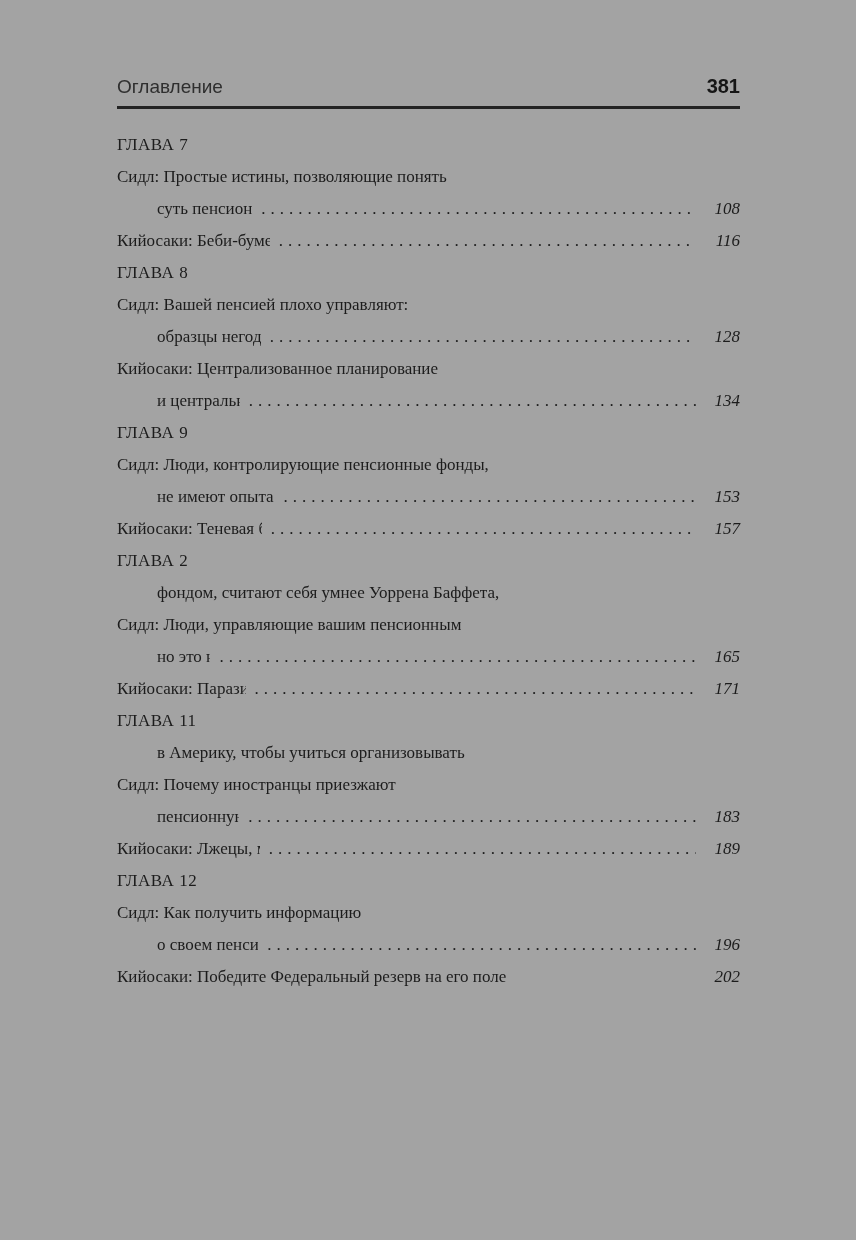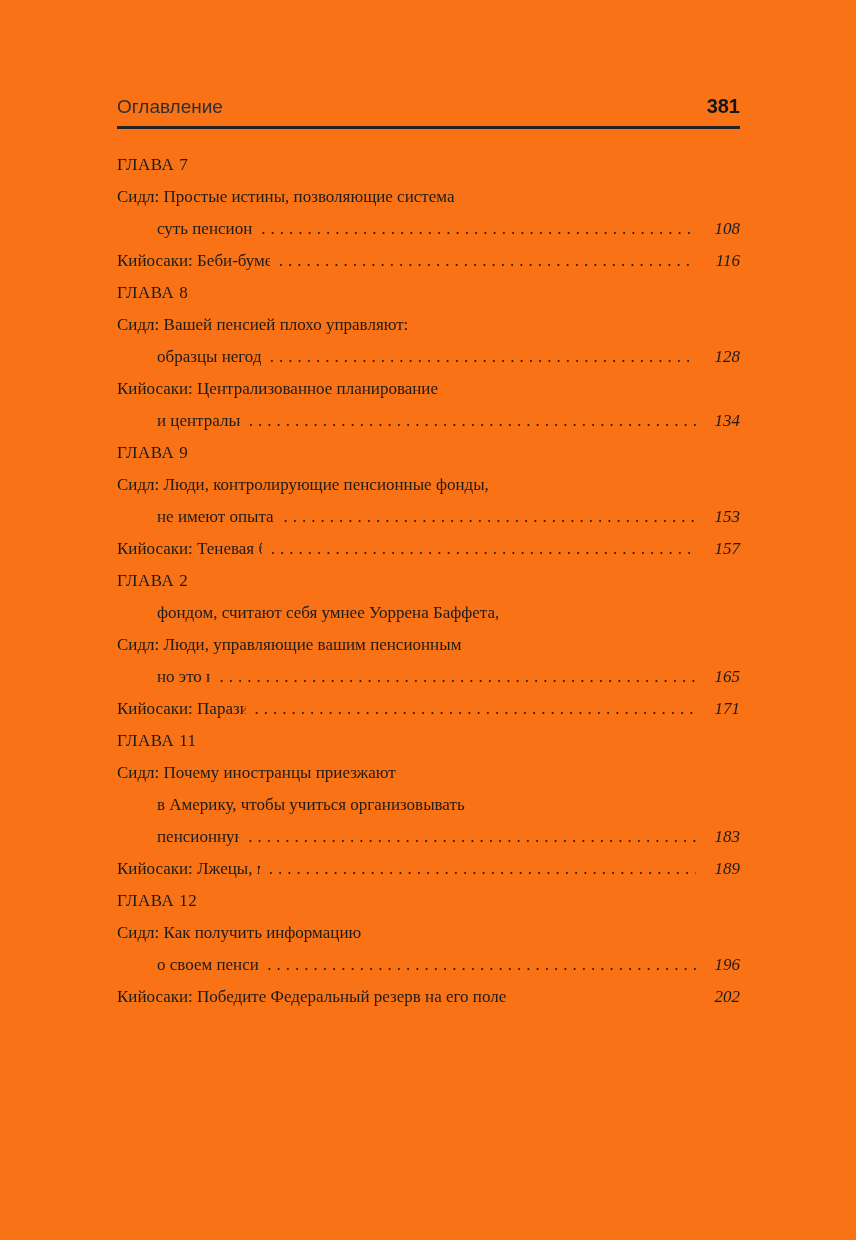--- a/index.html
+++ b/index.html
@@ -5,23 +5,23 @@
   html, body {
     margin: 0;
     padding: 0;
     background: #ffffff;
   }
   .page {
     position: relative;
     width: 856px;
     height: 1240px;
     margin: 0 auto;
-    background: #f97316;
+    background: #a3a3a3;
     box-sizing: border-box;
-    padding: 96px 116px 0 117px;
+    padding: 76px 116px 0 117px;
     color: #1c1c1c;
     overflow: hidden;
   }
   
   .page-header {
     display: flex;
     justify-content: space-between;
     align-items: flex-end;
     border-bottom: 3px solid #232323;
     padding-bottom: 10px;
@@ -94,21 +94,21 @@
 <div class="page">
   <header class="page-header">
     <span class="header-title">Оглавление</span>
     <span class="header-page">381</span>
   </header>
 
   <main class="toc">
       <section class="chapter-block">
         <div class="chapter-title">ГЛАВА 7</div>
         <div class="toc-line">
-          <span class="entry-text">Сидл: Простые истины, позволяющие система</span>
+          <span class="entry-text">Сидл: Простые истины, позволяющие понять</span>
         </div>
         <div class="toc-line indent">
           <span class="entry-text">суть пенсионных фондов</span>
           <span class="dot-leader"></span>
           <span class="entry-page">108</span>
         </div>
         <div class="toc-line">
           <span class="entry-text">Кийосаки: Беби-бумеры: от бума до краха</span>
           <span class="dot-leader"></span>
           <span class="entry-page">116</span>
@@ -163,25 +163,25 @@
           <span class="entry-page">165</span>
         </div>
         <div class="toc-line">
           <span class="entry-text">Кийосаки: Паразитический класс</span>
           <span class="dot-leader"></span>
           <span class="entry-page">171</span>
         </div>
       </section>
       <section class="chapter-block">
         <div class="chapter-title">ГЛАВА 11</div>
+        <div class="toc-line indent">
+          <span class="entry-text">в Америку, чтобы учиться организовывать</span>
+        </div>
         <div class="toc-line">
           <span class="entry-text">Сидл: Почему иностранцы приезжают</span>
-        </div>
-        <div class="toc-line indent">
-          <span class="entry-text">в Америку, чтобы учиться организовывать</span>
         </div>
         <div class="toc-line indent">
           <span class="entry-text">пенсионную систему</span>
           <span class="dot-leader"></span>
           <span class="entry-page">183</span>
         </div>
         <div class="toc-line">
           <span class="entry-text">Кийосаки: Лжецы, мошенники и воры</span>
           <span class="dot-leader"></span>
           <span class="entry-page">189</span>

